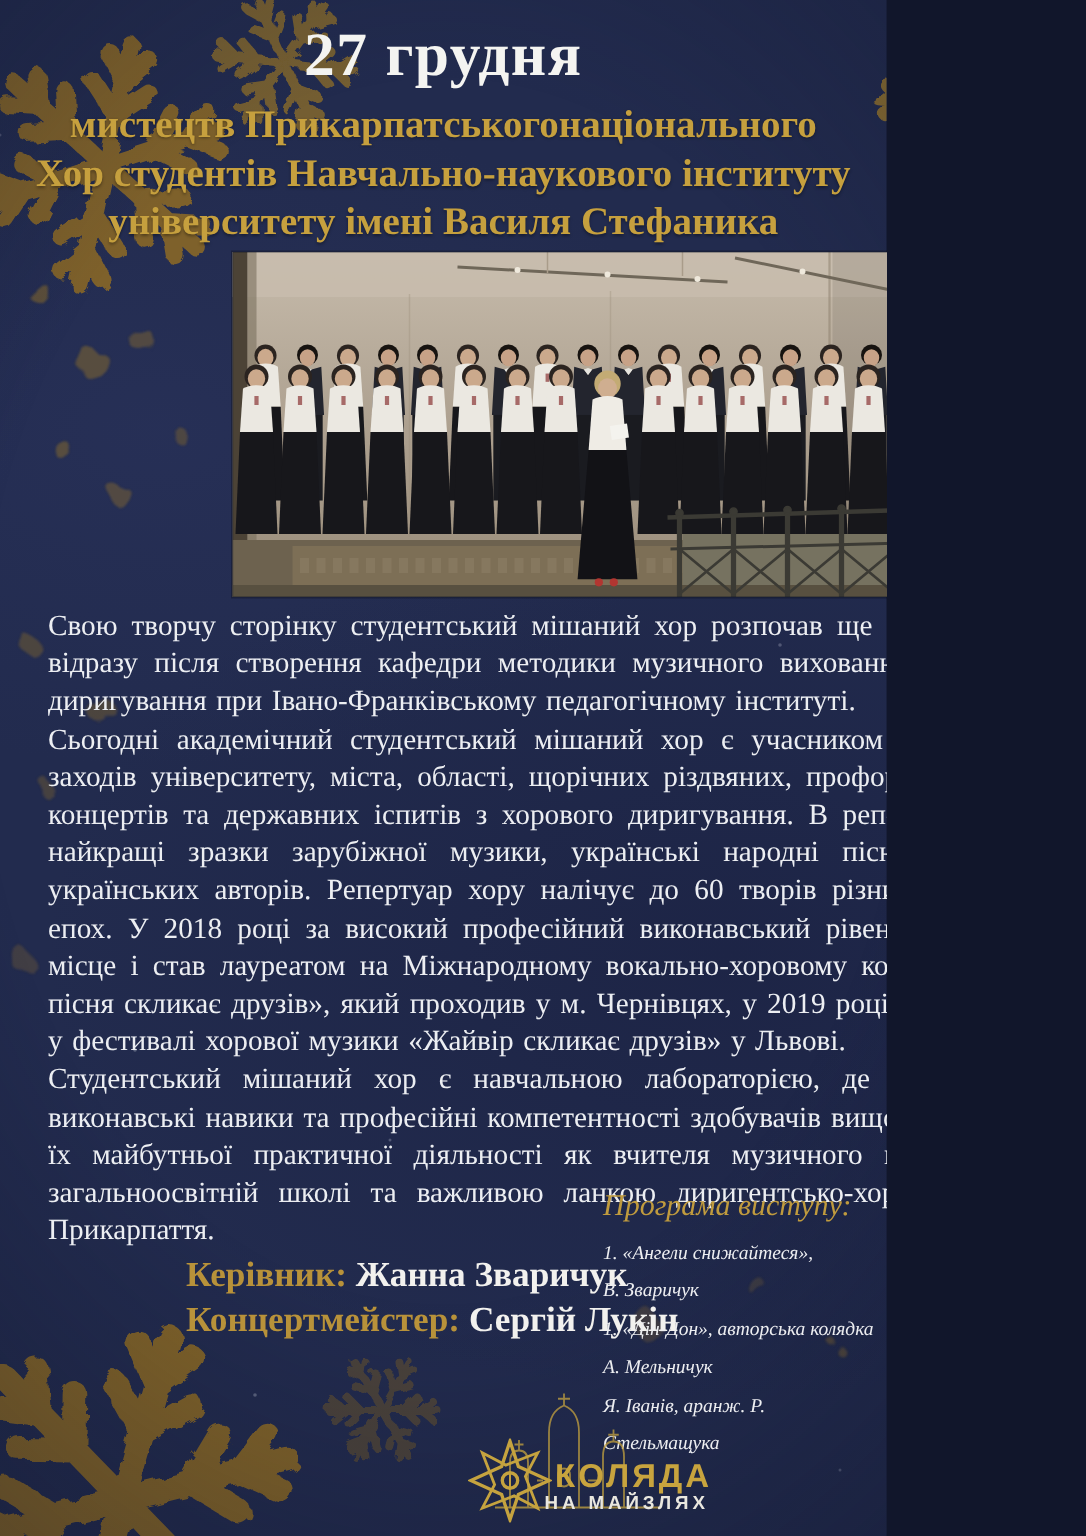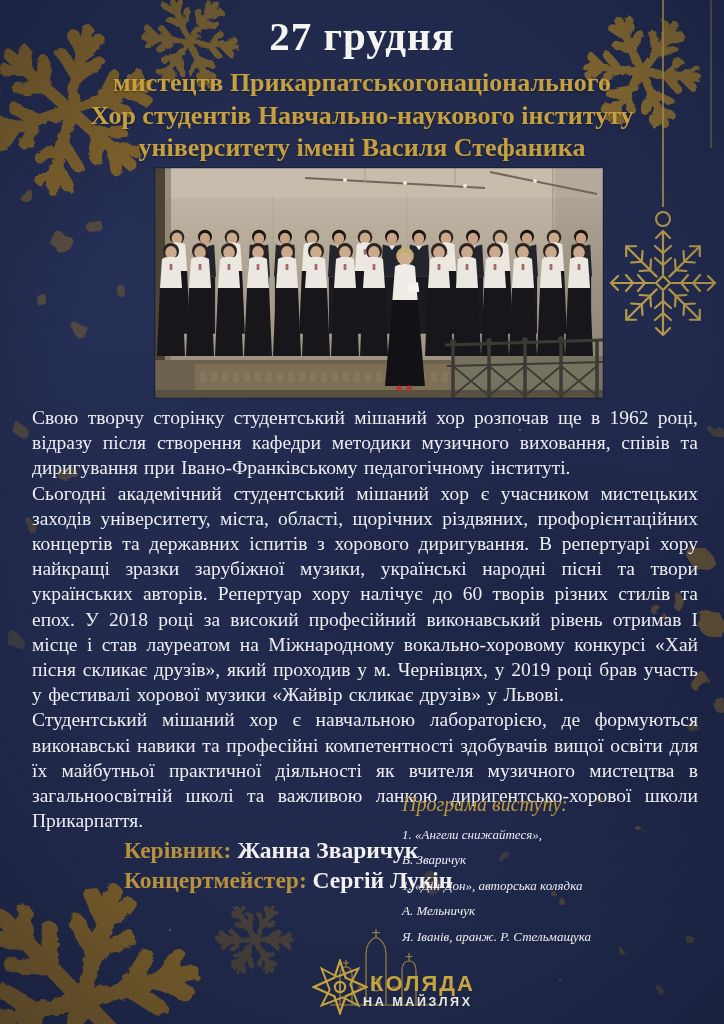--- a/index.html
+++ b/index.html
@@ -1,17 +1,17 @@
 <!DOCTYPE html>
 <html><head>
 <meta charset="utf-8">
 <style>
   html,body{margin:0;padding:0;background:#11162b;}
   .poster{
-    position:relative;width:724px;height:1024px;overflow:hidden;
+    position:relative;width:591px;height:1024px;overflow:hidden;
     font-family:"Liberation Serif","DejaVu Serif",serif;
     background:
       radial-gradient(ellipse 520px 320px at 18% 28%, rgba(44,53,96,.45), transparent 70%),
       radial-gradient(ellipse 640px 420px at 82% 62%, rgba(24,30,62,.5), transparent 72%),
       #222b4e;
   }
   .poster::after{
     content:"";position:absolute;inset:0;pointer-events:none;
     background:radial-gradient(ellipse 560px 740px at 50% 45%, transparent 55%, rgba(14,18,38,.38) 100%);
   }

